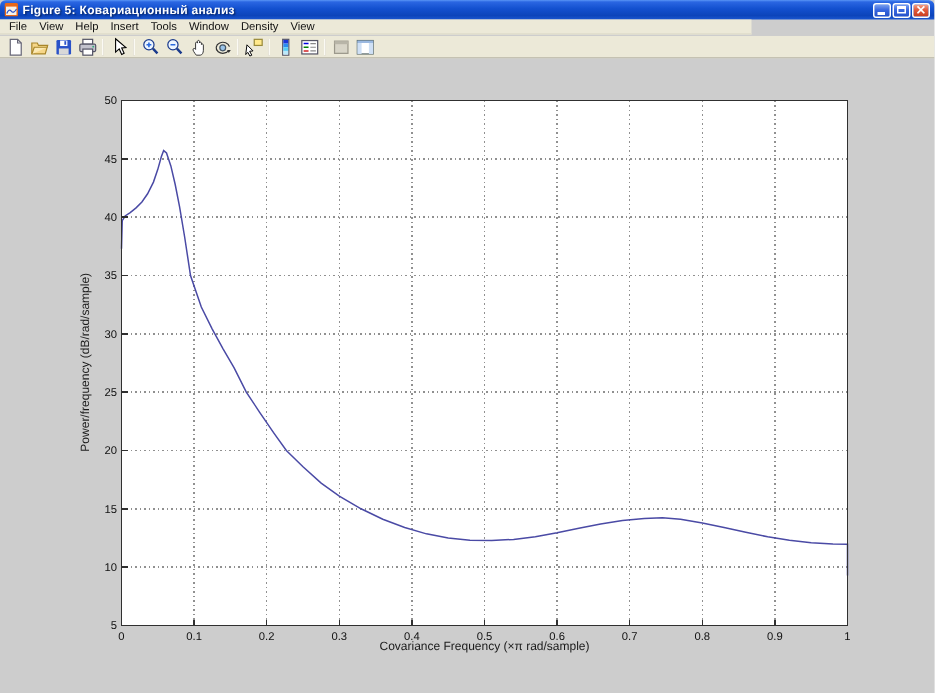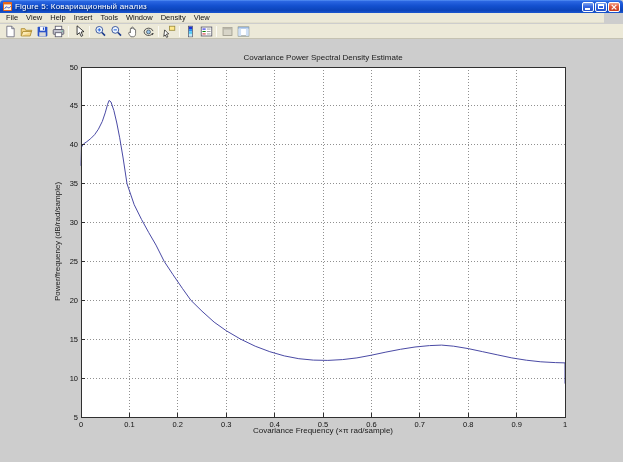--- a/index.html
+++ b/index.html
@@ -8,37 +8,37 @@
 
   
   .titlebar {
     position:absolute; left:0; top:0; width:623px; height:13px;
     background:linear-gradient(180deg,#5a96f6 0%,#2a66e2 10%,#1350cf 45%,#0c44ba 80%,#1a56d0 100%);
     border-radius:4px 4px 0 0;
     display:flex; align-items:center; padding:0 2px 0 3px;
   }
   .title-icon { width:9px; height:9px; margin-right:3px; flex:0 0 auto; }
   .title-text {
-    color:#fff; font-size:8px; font-weight:normal; letter-spacing:.2px;
+    color:#fff; font-size:8px; font-weight:bold; letter-spacing:.2px;
     text-shadow:1px 1px 1px rgba(0,0,0,.45); white-space:nowrap; flex:1 1 auto;
   }
   .win-buttons { display:flex; gap:1px; margin-right:1px; }
   .win-btn {
     width:12px; height:10px; border:1px solid #fff; border-radius:2px;
     display:flex; align-items:center; justify-content:center; position:relative;
   }
   .win-btn.min, .win-btn.max { background:linear-gradient(#7da2ef,#3867e0 45%,#2451c8); }
   .win-btn.close { background:linear-gradient(#f2a48c,#e25a3c 45%,#c83c1e); }
   .glyph-min { position:absolute; left:2px; bottom:1px; width:5px; height:2px; background:#fff; }
   .glyph-max { width:6px; height:5px; border:1px solid #fff; border-top-width:2px; }
   .glyph-close { color:#fff; font-size:9px; font-weight:bold; line-height:8px; font-family:"DejaVu Sans", sans-serif; }
 
   
   .menubar {
-    position:absolute; left:0; top:13px; width:604px; height:10px;
+    position:absolute; left:0; top:13px; width:501px; height:10px;
     background:#ece9d8; display:flex; align-items:center; padding-left:2px;
     border-bottom:1px solid #e2dfcd;
   }
   .menu-item { font-size:7.5px; color:#111; padding:0 4px; line-height:10px; white-space:nowrap; }
 
   
   .toolbar {
     position:absolute; left:0; top:24px; width:623px; height:15px;
     background:#ece9d8; border-bottom:1px solid #c5c2b2;
     display:flex; align-items:center; padding-left:2px;
@@ -193,21 +193,20 @@
     <svg width="13" height="13" viewBox="0 0 16 16">
       <rect x="1.5" y="2.5" width="13" height="11" fill="#fff" stroke="#566"></rect>
       <rect x="1.5" y="2.5" width="13" height="2" fill="#9ab8e0"></rect>
       <rect x="1.5" y="4.5" width="3.5" height="9" fill="#cfe0f5"></rect>
       <rect x="11" y="4.5" width="3.5" height="9" fill="#cfe0f5"></rect>
     </svg>
   </div>
 </div>
 
 <div class="client">
-  <div class="plot-title">Covariance Power Spectral Density Estimate</div>
   <div class="ylabel">Power/frequency (dB/rad/sample)</div>
   <div class="xlabel">Covariance Frequency  (×π rad/sample)</div>
   <svg id="plot-svg" width="540" height="382">
       <rect x="26" y="7" width="484" height="350" fill="#ffffff"></rect>
       <line x1="74.4" y1="7" x2="74.4" y2="357" stroke="#909090" stroke-dasharray="1,2" shape-rendering="crispEdges"></line>
       <line x1="122.80000000000001" y1="7" x2="122.80000000000001" y2="357" stroke="#909090" stroke-dasharray="1,2" shape-rendering="crispEdges"></line>
       <line x1="171.2" y1="7" x2="171.2" y2="357" stroke="#909090" stroke-dasharray="1,2" shape-rendering="crispEdges"></line>
       <line x1="219.60000000000002" y1="7" x2="219.60000000000002" y2="357" stroke="#909090" stroke-dasharray="1,2" shape-rendering="crispEdges"></line>
       <line x1="268" y1="7" x2="268" y2="357" stroke="#909090" stroke-dasharray="1,2" shape-rendering="crispEdges"></line>
       <line x1="316.4" y1="7" x2="316.4" y2="357" stroke="#909090" stroke-dasharray="1,2" shape-rendering="crispEdges"></line>

